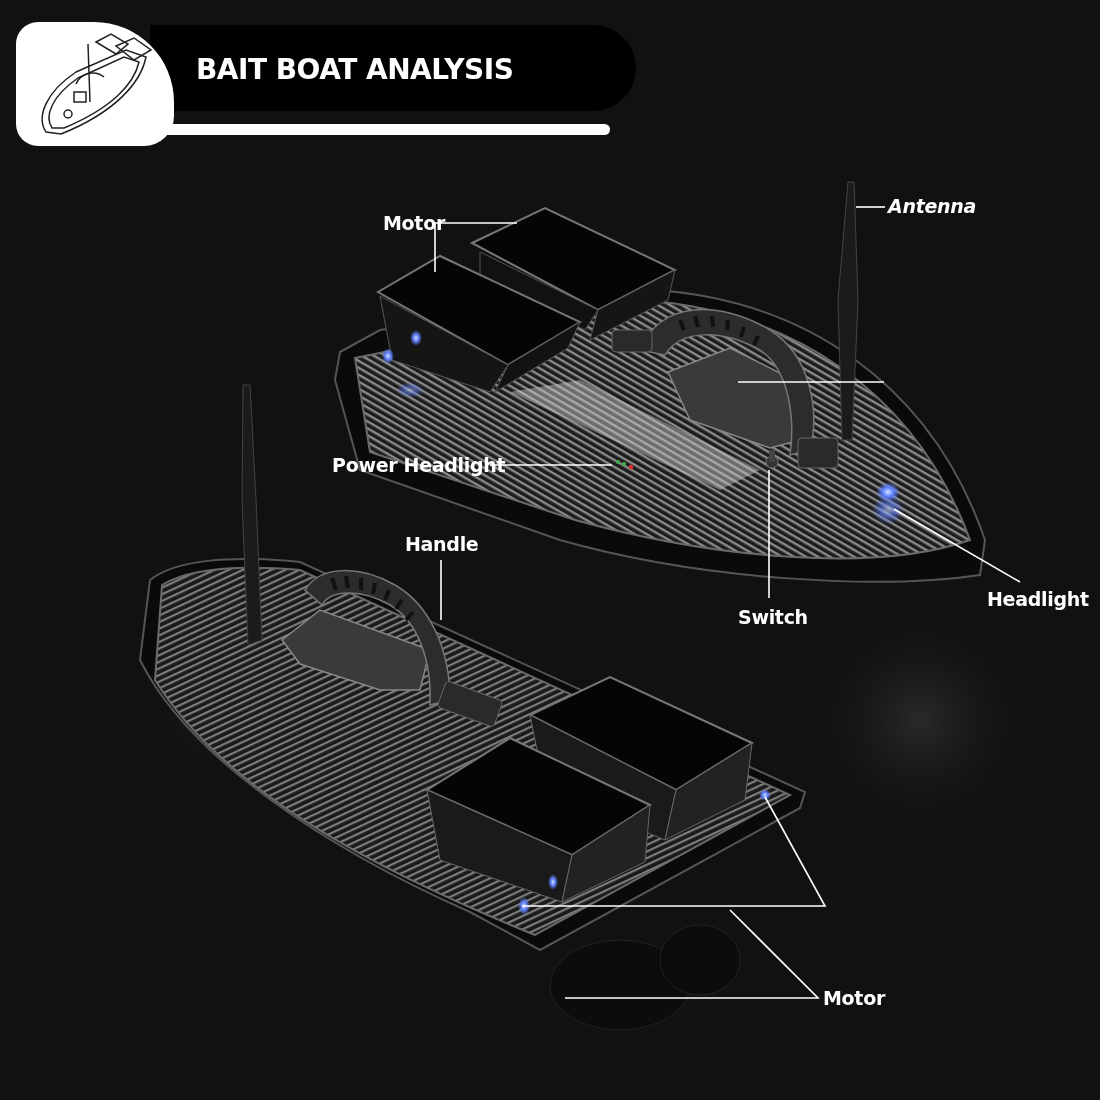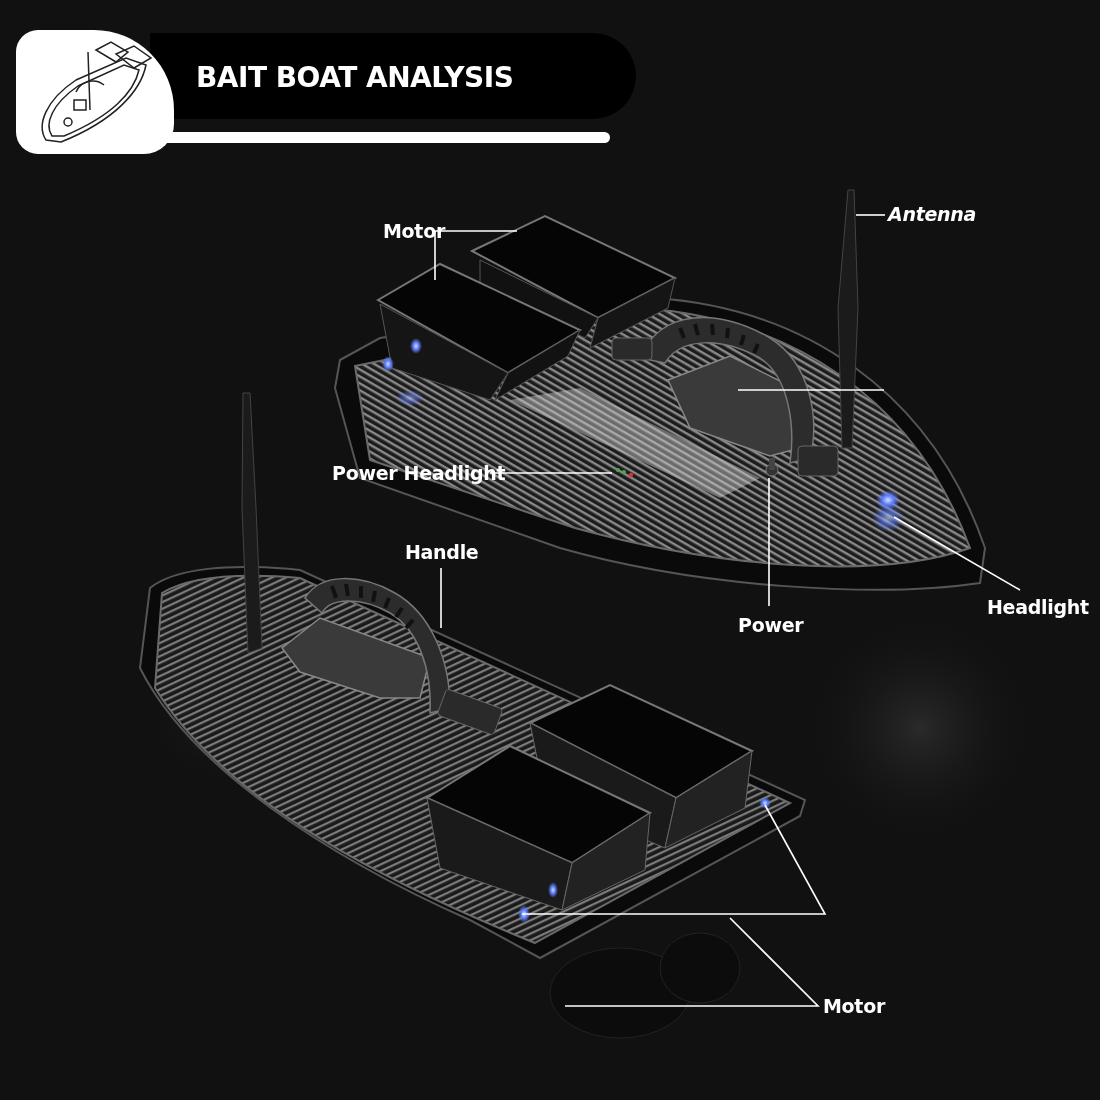--- a/index.html
+++ b/index.html
@@ -1,18 +1,18 @@
 <!DOCTYPE html>
 <html><head>
 <meta charset="utf-8">
 <style>
   html,body{margin:0;padding:0;}
   body{width:1100px;height:1100px;background:#111111;position:relative;overflow:hidden;
        font-family:"DejaVu Sans","Liberation Sans",sans-serif;}
-  .canvas{position:absolute;left:0;top:8px;width:1100px;height:964px;}
+  .canvas{position:absolute;left:0;top:0;width:1100px;height:964px;}
   .header-bar{position:absolute;left:150px;top:25px;width:486px;height:86px;background:#000;
        border-radius:0 48px 48px 0;}
   .header-stripe{position:absolute;left:150px;top:124px;width:460px;height:11px;background:#fff;
        border-radius:0 6px 6px 0;}
   .header-badge{position:absolute;left:16px;top:22px;width:158px;height:124px;background:#fff;
        border-radius:22px 80px 30px 22px;overflow:hidden;}
   .header-title{position:absolute;left:196px;top:52px;color:#fff;font-weight:bold;font-size:28px;
        letter-spacing:-0.5px;line-height:36px;}
   .label{position:absolute;color:#fff;font-weight:bold;font-size:19px;line-height:23px;
        letter-spacing:-0.3px;white-space:nowrap;}
@@ -179,17 +179,17 @@
         <circle cx="52" cy="92" r="4"></circle>
       </g>
     </svg>
   </div>
   <div class="header-title">BAIT BOAT ANALYSIS</div>
 
   <div class="label" style="left:383px;top:212px;">Motor</div>
   <div class="label" style="left:888px;top:195px;font-style:italic;">Antenna</div>
   <div class="label" style="left:332px;top:454px;">Power Headlight</div>
   <div class="label" style="left:405px;top:533px;">Handle</div>
-  <div class="label" style="left:738px;top:606px;">Power</div>
+  <div class="label" style="left:738px;top:606px;">Switch</div>
   <div class="label" style="left:987px;top:588px;">Headlight</div>
   <div class="label" style="left:823px;top:987px;">Motor</div>
 
 </div>
 
 </body></html>

